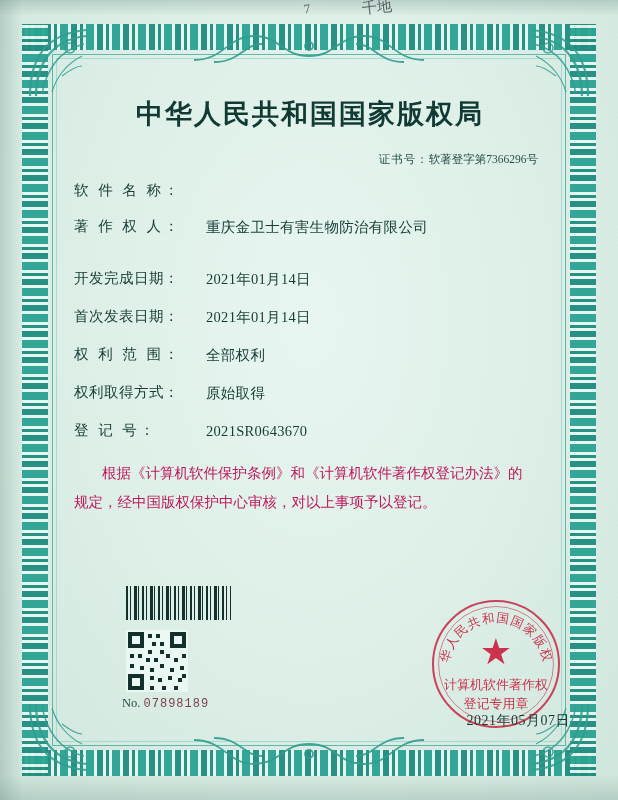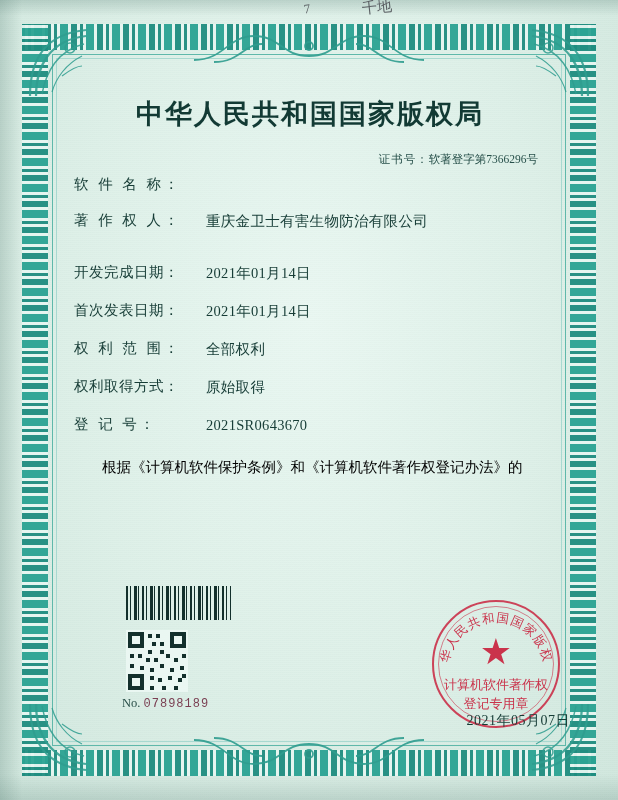--- a/index.html
+++ b/index.html
@@ -183,21 +183,21 @@
     margin-top: 20px;
     text-align: right;
     padding-right: 22px;
     font-size: 11.5px;
     color: #27504a;
     font-family: "Liberation Serif", serif;
   }
   .cert-no .lbl { letter-spacing: 1px; }
 
   .fields {
-    margin-top: 8px;
+    margin-top: 14px;
     padding-left: 14px;
   }
   .row {
     display: flex;
     align-items: flex-start;
     margin-bottom: 17px;
     font-family: "Liberation Serif", serif;
     font-size: 14.5px;
     color: #163c36;
   }
@@ -215,21 +215,21 @@
   .row .value .line2 { display: block; }
 
   .spacer-a { height: 14px; }
 
   .para {
     margin-top: 8px;
     padding: 0 16px 0 14px;
     font-family: "Liberation Serif", serif;
     font-size: 14.5px;
     line-height: 2.0;
-    color: #000000;
+    color: #be185d;
     text-align: justify;
   }
   .para .indent { display: inline-block; width: 28px; }
 
   
   .codes {
     position: absolute;
     left: 126px;
     top: 586px;
     width: 120px;
@@ -461,20 +461,21 @@
 
       <div class="row">
         <div class="label">登 记 号：</div>
         <div class="value">2021SR0643670</div>
       </div>
 
     </div>
 
     <div class="para">
       <span class="indent"></span><span>根据《计算机软件保护条例》和《计算机软件著作权登记办法》的</span><br>
+      <span>规定，经中国版权保护中心审核，对以上事项予以登记。</span>
     </div>
 
   </div>
 
   <div class="codes">
     <div class="barcode"></div>
     <div class="qr">
       <div class="cell" style="left:2px;top:2px;width:16px;height:16px;"></div>
       <div class="cell" style="left:6px;top:6px;width:8px;height:8px;background:#eaf7f2;"></div>
       <div class="cell" style="left:44px;top:2px;width:16px;height:16px;"></div>

